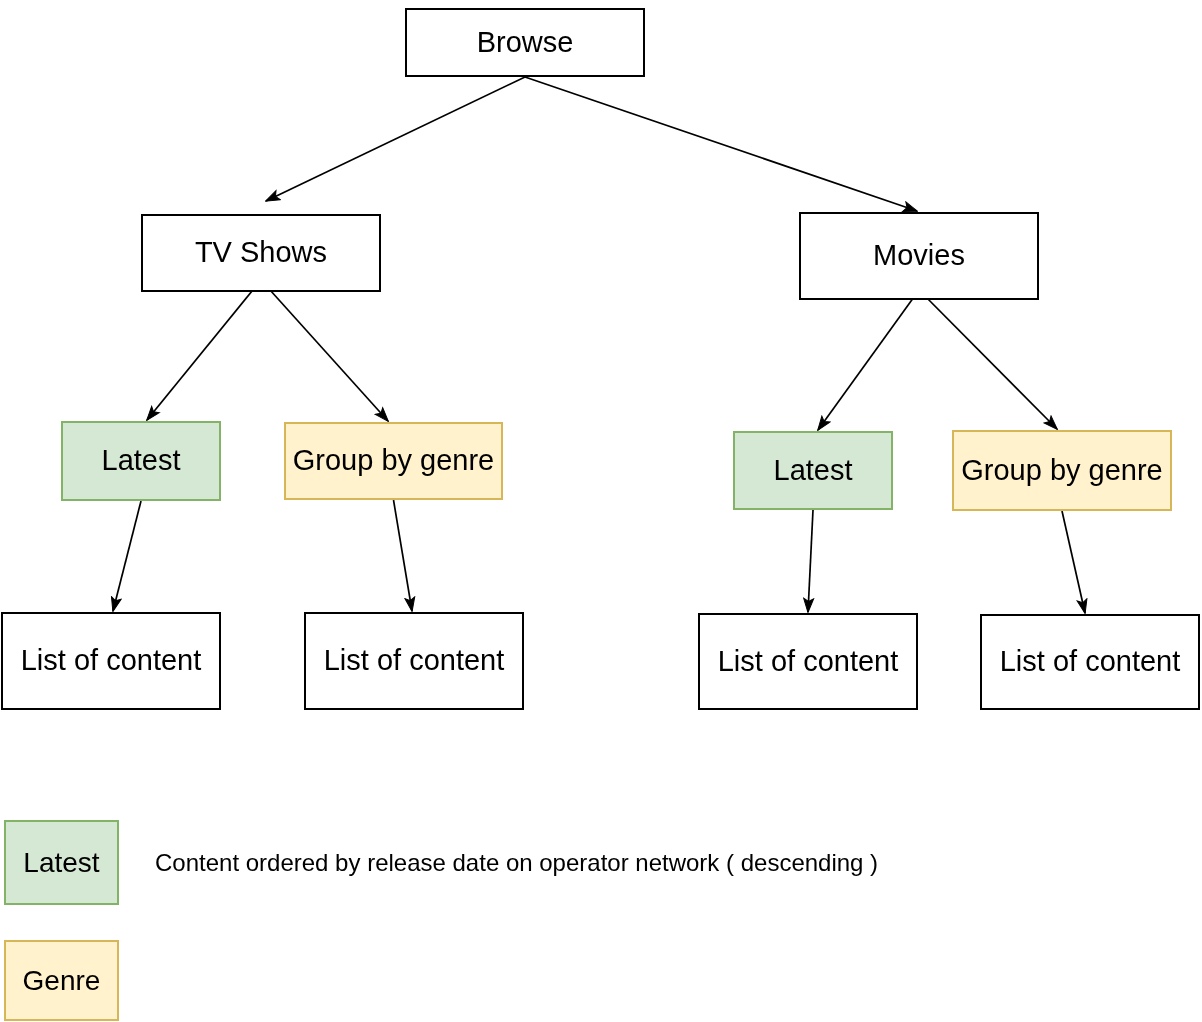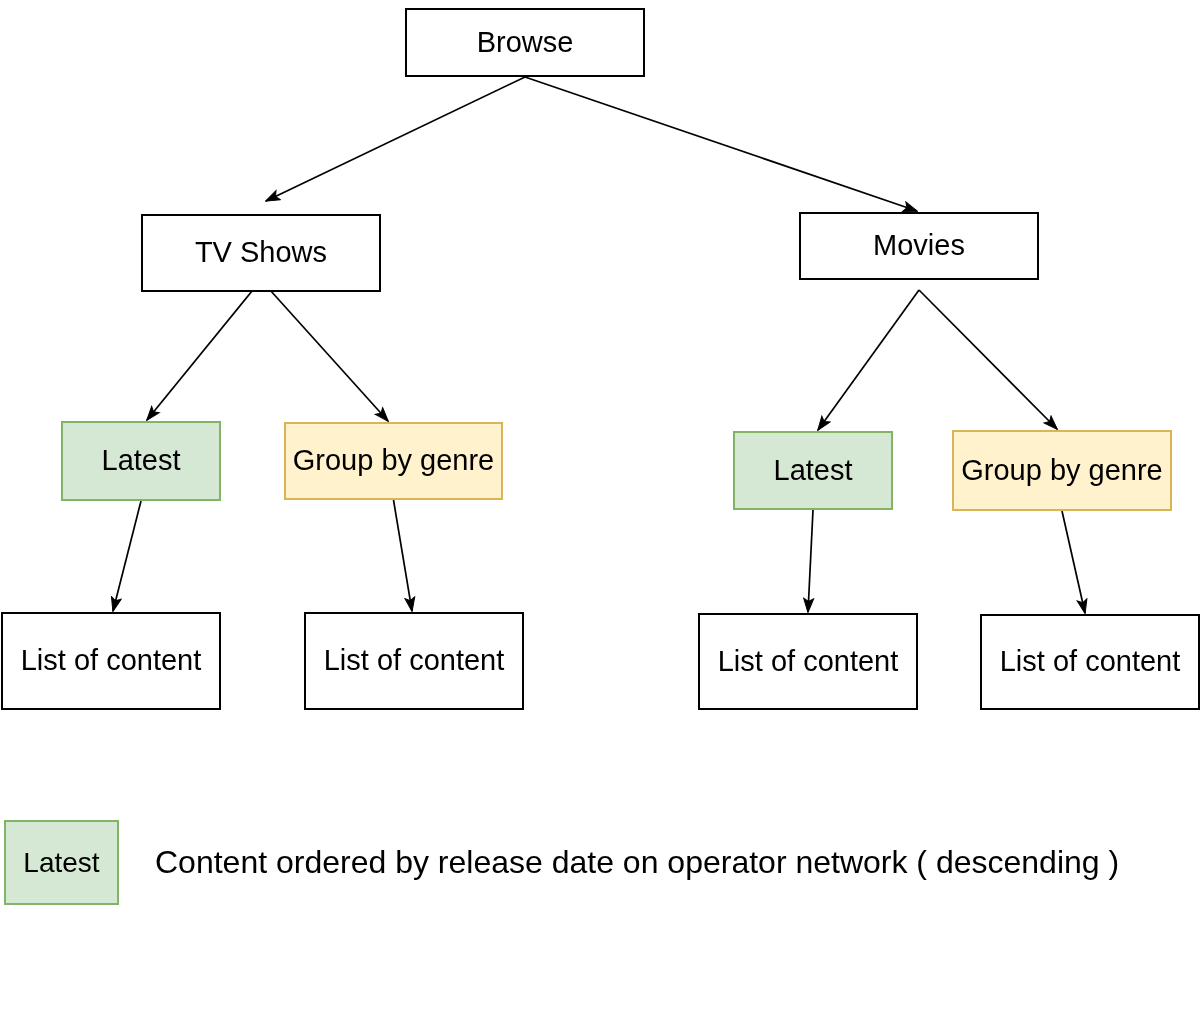--- a/index.html
+++ b/index.html
@@ -29,21 +29,21 @@
     display:flex; align-items:center;
   }
   .swatch{
     box-sizing:border-box; width:115px; flex:0 0 115px; margin-left:4px;
     align-self:stretch;
     display:flex; align-items:center; justify-content:center;
     font-size:28px;
   }
   .swatch.latest{background:var(--latest-fill); border:2px solid var(--latest-border);}
   .swatch.genre{background:var(--genre-fill); border:2px solid var(--genre-border);}
-  .legend-desc{margin-left:36px; font-size:32px;}
+  .legend-desc{margin-left:36px; font-size:24px;}
 </style>
 </head>
 <body>
 
 <div id="canvas">
 
   <svg id="edges" viewBox="0 0 1202 1022" xmlns="http://www.w3.org/2000/svg">
     <defs>
       <marker id="arrowhead" markerUnits="userSpaceOnUse" markerWidth="16" markerHeight="12" refX="14.5" refY="6" orient="auto">
         <path d="M1,1 L15,6 L1,11 L4,6 Z" fill="#000000" stroke="#000000" stroke-width="1"></path>
@@ -59,32 +59,33 @@
         <line x1="141" y1="501" x2="113" y2="611" stroke="#000000" stroke-width="1.7" marker-end="url(#arrowhead)"></line>
         <line x1="393.5" y1="500" x2="412" y2="611" stroke="#000000" stroke-width="1.7" marker-end="url(#arrowhead)"></line>
         <line x1="813" y1="510" x2="808" y2="612" stroke="#000000" stroke-width="1.7" marker-end="url(#arrowhead)"></line>
         <line x1="1062" y1="511" x2="1085" y2="613" stroke="#000000" stroke-width="1.7" marker-end="url(#arrowhead)"></line>
       </g>
   </svg>
 
   <div id="nodes">
       <div class="node plain" style="left: 405px; top: 8px; width: 240px; height: 69px;">Browse</div>
       <div class="node plain" style="left: 141px; top: 214px; width: 240px; height: 78px;">TV Shows</div>
-      <div class="node plain" style="left: 799px; top: 212px; width: 240px; height: 68px;">Movies</div>
+      <div class="node plain" style="left: 799px; top: 212px; width: 240px; height: 88px;">Movies</div>
       <div class="node latest" style="left: 61px; top: 421px; width: 160px; height: 80px;">Latest</div>
       <div class="node genre" style="left: 284px; top: 422px; width: 219px; height: 78px;">Group by genre</div>
       <div class="node latest" style="left: 733px; top: 431px; width: 160px; height: 79px;">Latest</div>
       <div class="node genre" style="left: 952px; top: 430px; width: 220px; height: 81px;">Group by genre</div>
       <div class="node plain" style="left: 1px; top: 612px; width: 220px; height: 98px;">List of content</div>
       <div class="node plain" style="left: 304px; top: 612px; width: 220px; height: 98px;">List of content</div>
       <div class="node plain" style="left: 698px; top: 613px; width: 220px; height: 97px;">List of content</div>
       <div class="node plain" style="left: 980px; top: 614px; width: 220px; height: 96px;">List of content</div>
     </div>
 
   <div class="legend-row" id="legend-row-0" style="top:820px;height:85px;">
     <div class="swatch latest">Latest</div>
     <div class="legend-desc">Content ordered by release date on operator network ( descending )</div>
   </div>
 
   <div class="legend-row" id="legend-row-1" style="top:940px;height:81px;">
+    <div class="swatch genre">Genre</div>
   </div>
 
 </div>
 
 </body></html>

